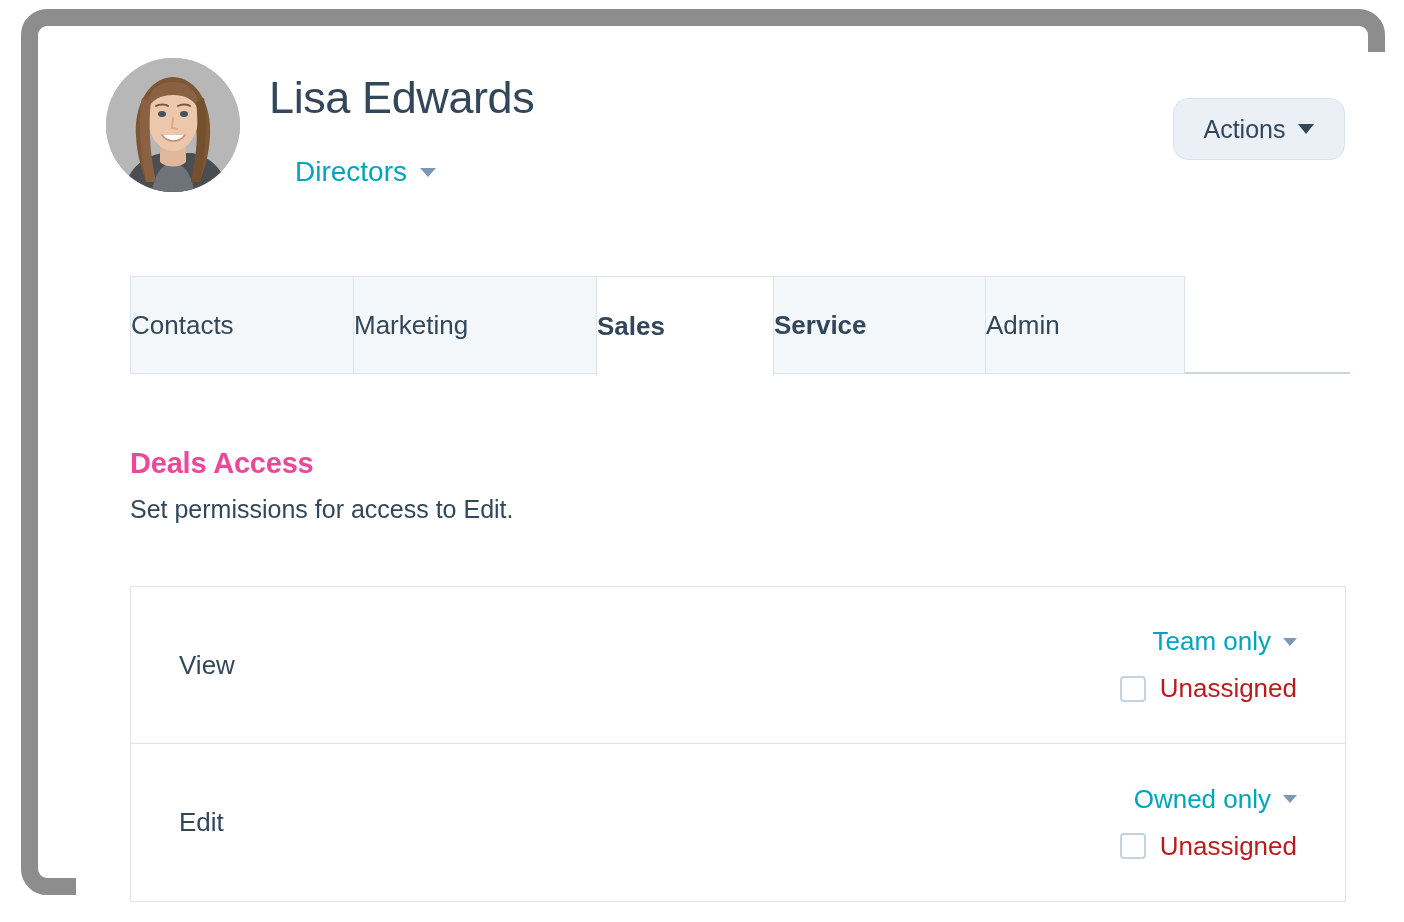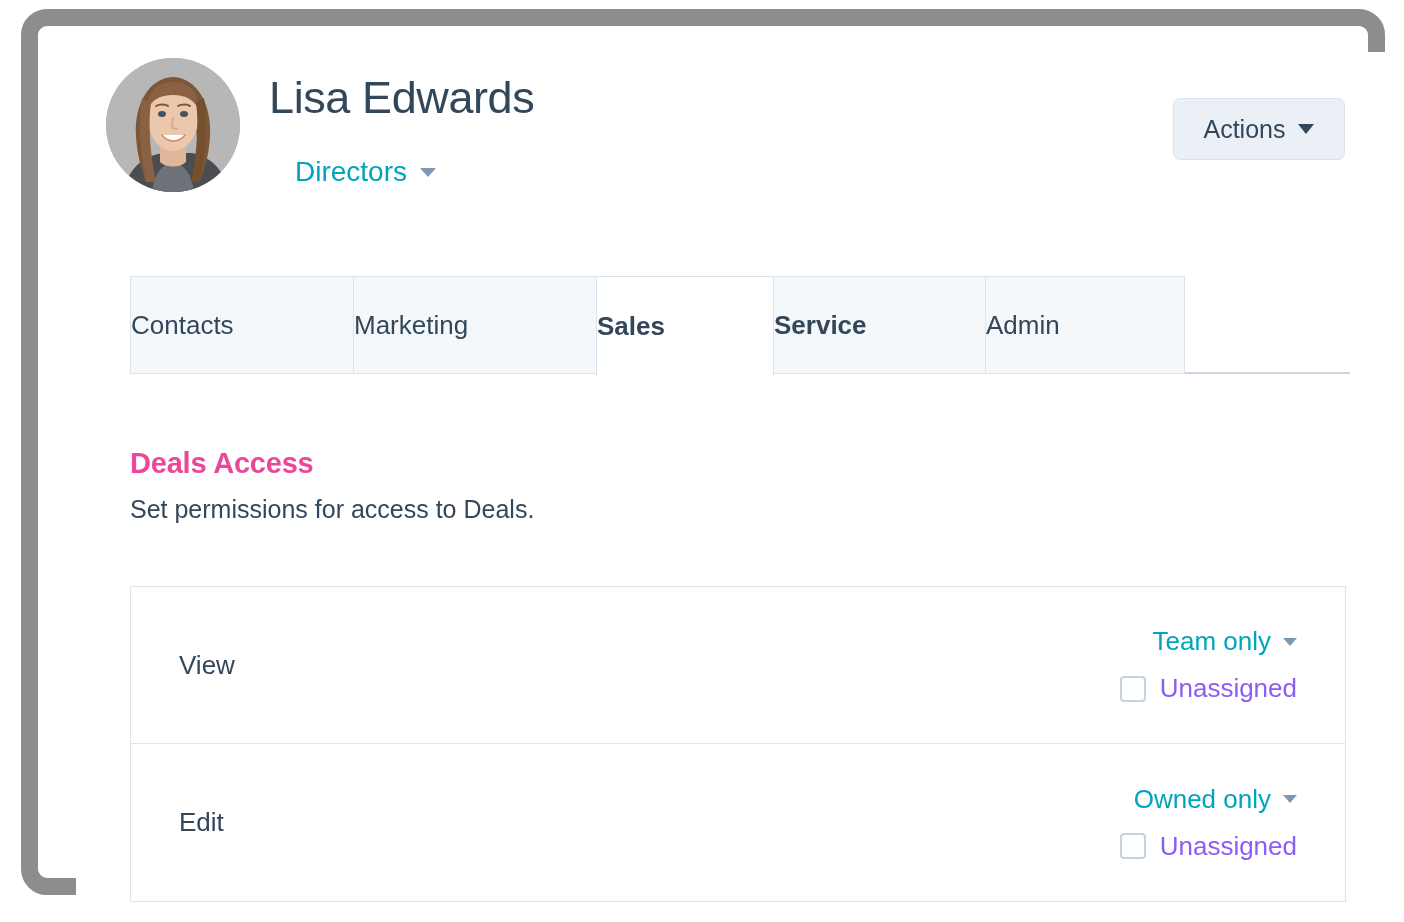--- a/index.html
+++ b/index.html
@@ -95,21 +95,21 @@
 
   .actions-btn {
     position: absolute;
     left: 1097px;
     top: 46px;
     width: 172px;
     height: 62px;
     box-sizing: border-box;
     background: #eaf0f6;
     border: 1px solid #dbe4ed;
-    border-radius: 7px;
+    border-radius: 15px;
     display: flex;
     align-items: center;
     justify-content: center;
     gap: 13px;
     cursor: pointer;
   }
   .actions-label {
     font-size: 25px;
     color: #33475b;
   }
@@ -241,21 +241,21 @@
   .checkbox {
     width: 26px;
     height: 26px;
     box-sizing: border-box;
     border: 2px solid #c5d2e0;
     border-radius: 4px;
     background: #ffffff;
   }
   .checkbox-label {
     font-size: 26px;
-    color: #8b5cf6;
+    color: #b91c1c;
     white-space: nowrap;
   }
 </style>
 </head>
 <body>
 
 <div class="screen">
   <div class="frame">
     <div class="card">
 
@@ -317,21 +317,21 @@
             <div class="tab" style="width: 211px;">
               <span>Service</span>
             </div>
             <div class="tab" style="width: 200px;">
               <span>Admin</span>
             </div>
           </div>
       </div>
 
       <div class="section-title">Deals Access</div>
-      <div class="section-sub">Set permissions for access to Deals.</div>
+      <div class="section-sub">Set permissions for access to Edit.</div>
 
       <div class="perm-table" id="perm-table">
           <div class="perm-row">
             <div class="perm-name">View</div>
             <div class="perm-controls">
               <div class="perm-select">
                 <span class="perm-select-label">Team only</span>
                 <span class="caret-sm"></span>
               </div>
               <div class="perm-check">

